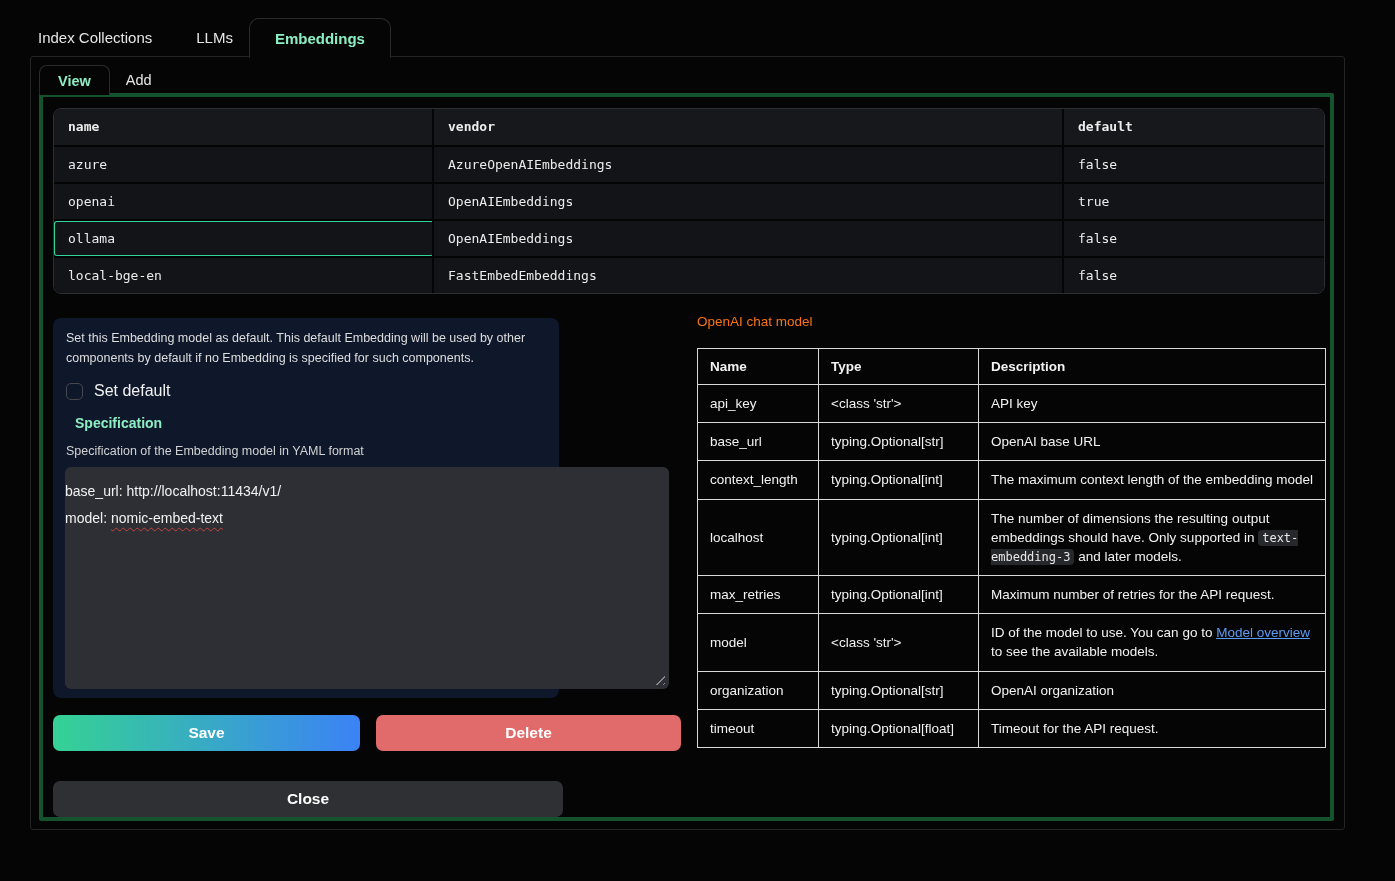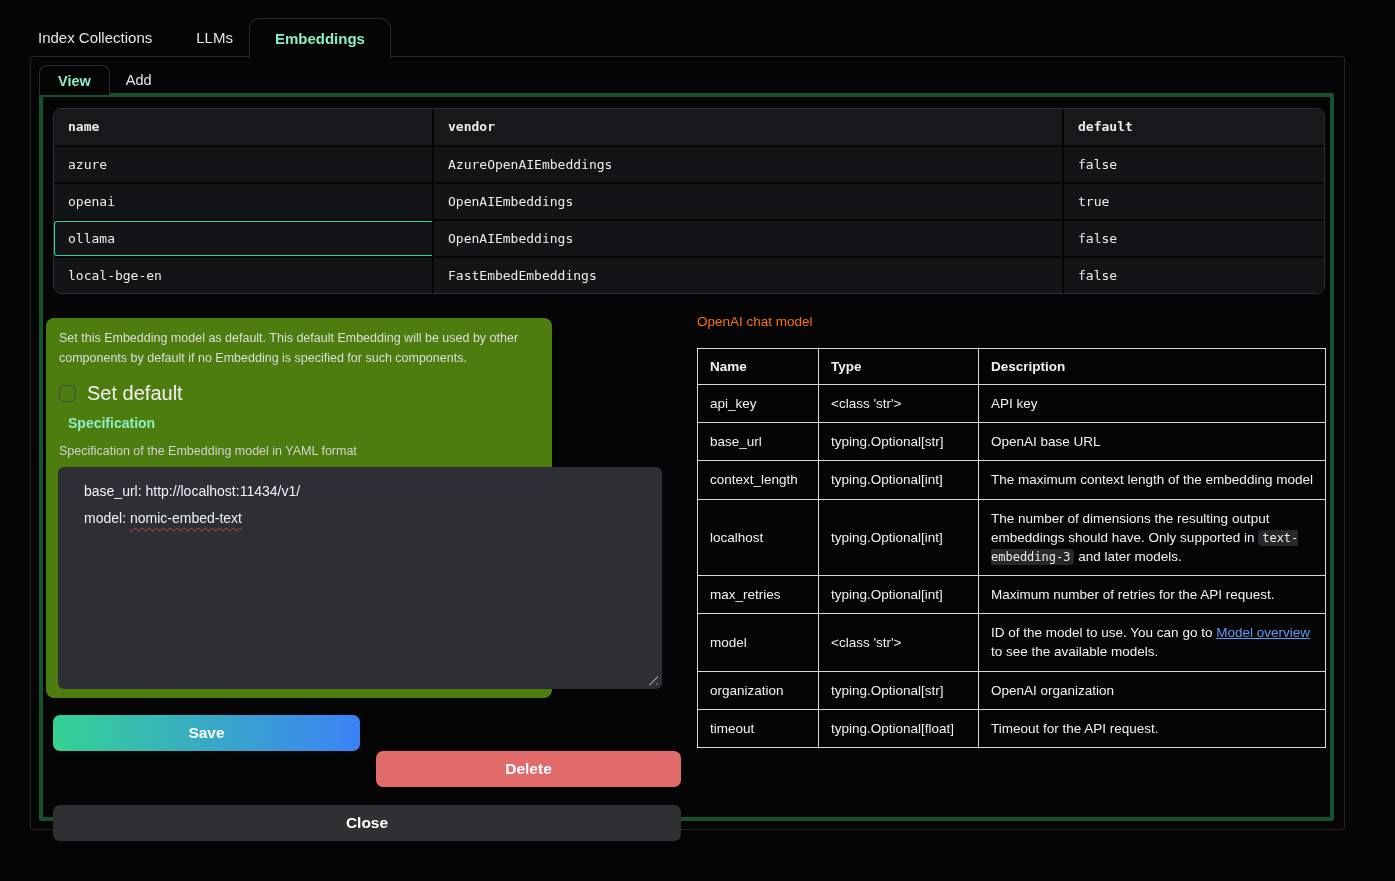--- a/index.html
+++ b/index.html
@@ -29,41 +29,41 @@
     border-radius:8px; overflow:hidden; background:#050506; font-size:13px; }
   .emb-row { display:grid; grid-template-columns:380px 630px 1fr; background:#131418; }
   .emb-row + .emb-row { margin-top:2px; }
   .emb-row.header { background:#17181c; font-weight:700; }
   .emb-cell { height:35px; line-height:35px; padding:0 14px; color:#ececec; white-space:nowrap; overflow:hidden; position:relative; }
   .emb-row.header .emb-cell { height:36px; line-height:36px; }
   .emb-cell + .emb-cell { box-shadow:-2px 0 0 #050506; }
   .emb-cell.selected { box-shadow:inset 0 0 0 1px #2fd69a; border-radius:3px; }
 
   
-  .left-panel { position:absolute; left:3px; top:221px; width:506px; height:380px; background:#4d7c0f; border-radius:8px; }
+  .left-panel { position:absolute; left:10px; top:221px; width:506px; height:380px; background:#0f172a; border-radius:8px; }
   .default-desc { padding:10px 13px 0 13px; font-size:12.5px; line-height:1.6; color:#dedede; max-width:616px; }
   .checkbox-row { display:flex; align-items:center; gap:11px; margin:14px 0 0 13px; }
   .checkbox { width:17px; height:17px; border:1px solid #47484c; border-radius:5px; background:transparent; cursor:pointer; flex:none; }
-  .checkbox-label { font-size:20px; color:#f2f2f2; }
+  .checkbox-label { font-size:16px; color:#f2f2f2; }
   .spec-heading { position:absolute; left:22px; top:97px; font-size:14px; font-weight:700; color:#8ceec2; }
   .spec-sub { position:absolute; left:13px; top:126px; font-size:12.5px; color:#d2d2d2; }
   .spec-textarea { position:absolute; left:12px; top:149px; width:604px; height:222px; background:#2d2f34;
-    border-radius:6px; padding:11px 26px; font-size:14px; line-height:27px; color:#f2f2f2; cursor:text; }
+    border-radius:6px; padding:11px 0; font-size:14px; line-height:27px; color:#f2f2f2; cursor:text; }
   .squiggle { text-decoration:underline; text-decoration-style:wavy; text-decoration-color:#c4443f;
     text-decoration-thickness:1px; text-underline-offset:4px; }
   .resize-grip { position:absolute; right:4px; bottom:4px; width:11px; height:11px;
     background:repeating-linear-gradient(135deg,#85878c 0 1px,transparent 1px 4.5px);
     clip-path:polygon(100% 0,100% 100%,0 100%); cursor:nwse-resize; }
 
   
   .btn { position:absolute; height:36px; border:none; border-radius:7px; font-size:15.5px; font-weight:700;
     color:#ffffff; font-family:inherit; cursor:pointer; }
   .btn-save { left:10px; top:618px; width:307px; background:linear-gradient(90deg,#35d294,#3b82f6); }
-  .btn-delete { left:333px; top:618px; width:305px; background:#e16a6a;margin-top:36px; }
-  .btn-close { left:10px; top:708px; width:628px; background:#2e3034; }
+  .btn-delete { left:333px; top:618px; width:305px; background:#e16a6a; }
+  .btn-close { left:10px; top:684px; width:510px; background:#2e3034; }
 
   
   .info-title { position:absolute; left:654px; top:217px; font-size:13.5px; color:#f97316; }
   .info-table { position:absolute; left:654px; top:251px; width:628px; border-collapse:collapse; table-layout:fixed; }
   .info-table col:nth-child(1) { width:121px; }
   .info-table col:nth-child(2) { width:160px; }
   .info-table col:nth-child(3) { width:347px; }
   .info-table th, .info-table td { border:1px solid #d9d9d9; padding:9px 12px; font-size:13.5px;
     line-height:1.42; text-align:left; vertical-align:middle; color:#f2f2f2; font-weight:400; }
   .info-table th { font-weight:700; padding:8px 12px; }

